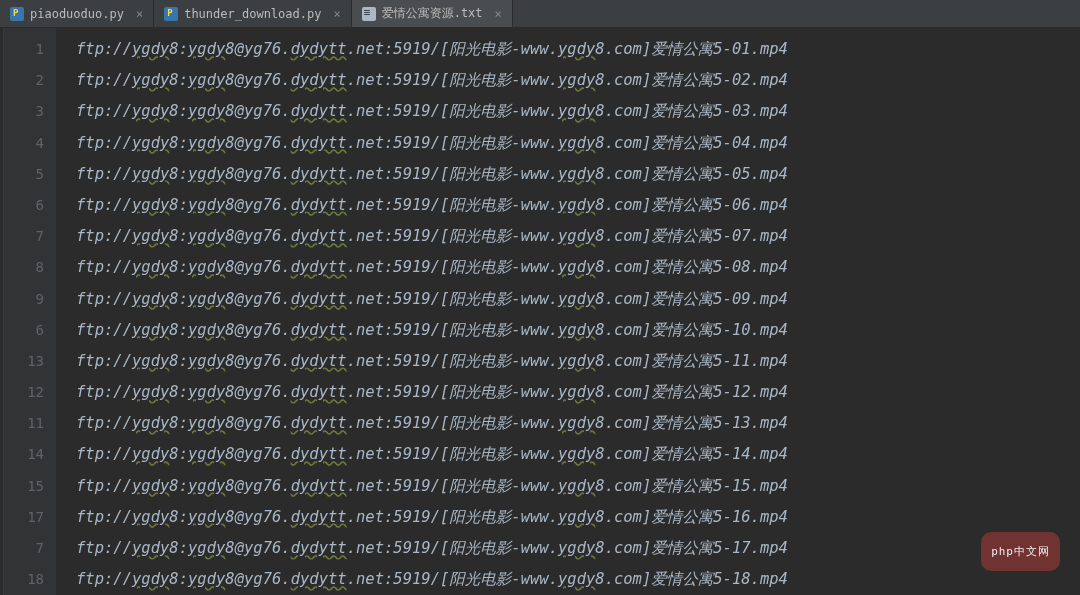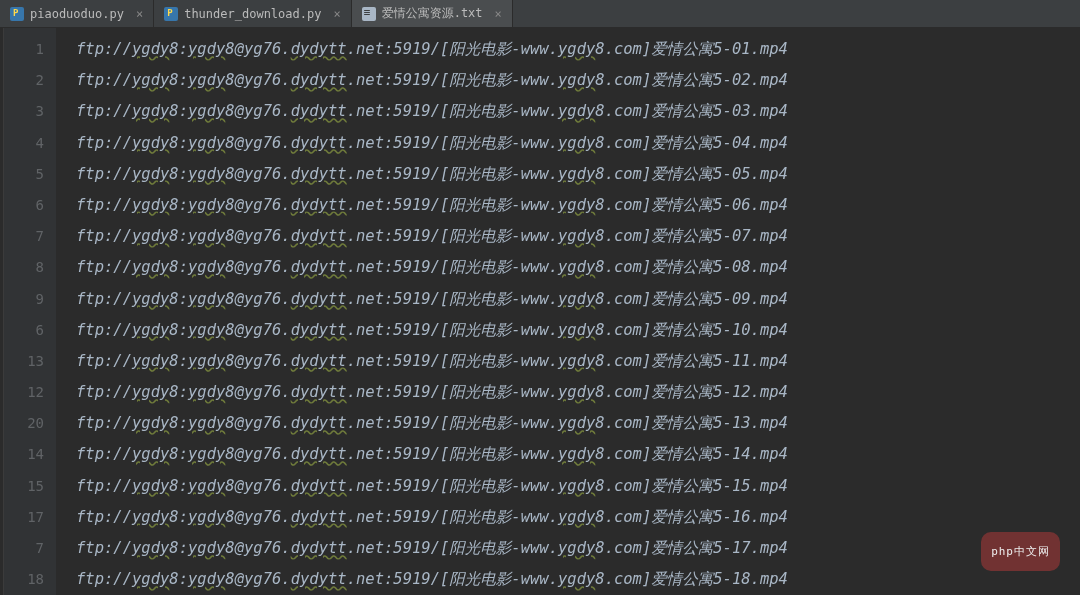--- a/index.html
+++ b/index.html
@@ -50,21 +50,21 @@
       <div>3</div>
       <div>4</div>
       <div>5</div>
       <div>6</div>
       <div>7</div>
       <div>8</div>
       <div>9</div>
       <div>6</div>
       <div>13</div>
       <div>12</div>
-      <div>20</div>
+      <div>11</div>
       <div>14</div>
       <div>15</div>
       <div>17</div>
       <div>7</div>
       <div>18</div>
     </div>
   <div class="code" id="code">
     <div class="code-line">ftp://<span class="under-wave">ygdy</span>8:<span class="under-wave">ygdy</span>8@yg76.<span class="under-wave">dydytt</span>.net:5919/[阳光电影-www.<span class="under-wave">ygdy</span>8.com]爱情公寓5-01.mp4</div>
       <div class="code-line">ftp://<span class="under-wave">ygdy</span>8:<span class="under-wave">ygdy</span>8@yg76.<span class="under-wave">dydytt</span>.net:5919/[阳光电影-www.<span class="under-wave">ygdy</span>8.com]爱情公寓5-02.mp4</div>
       <div class="code-line">ftp://<span class="under-wave">ygdy</span>8:<span class="under-wave">ygdy</span>8@yg76.<span class="under-wave">dydytt</span>.net:5919/[阳光电影-www.<span class="under-wave">ygdy</span>8.com]爱情公寓5-03.mp4</div>

